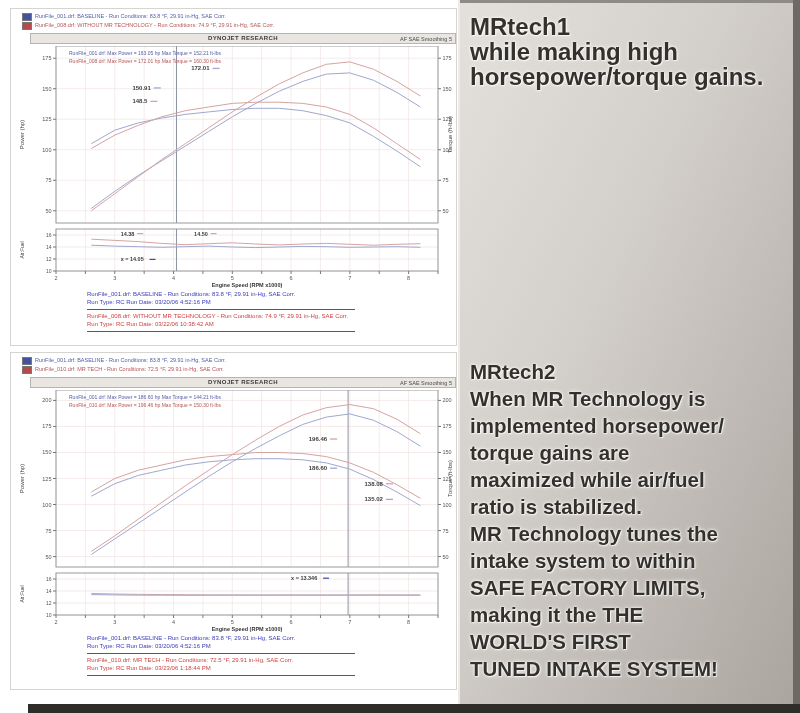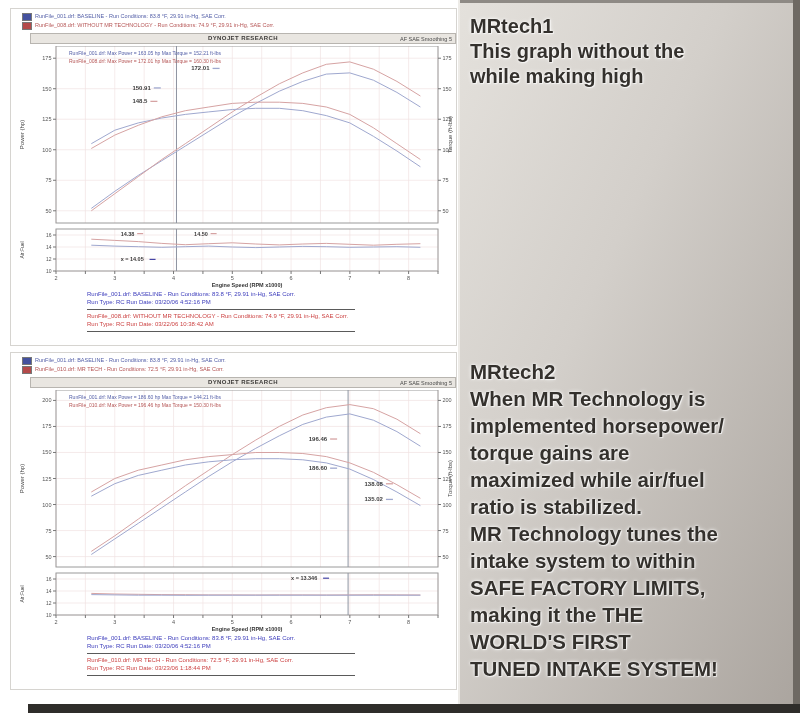--- a/index.html
+++ b/index.html
@@ -27,21 +27,21 @@
   .right-panel{position:absolute;left:458px;top:0;width:342px;height:713px;
      background:linear-gradient(115deg,#e4e1dc 0%,#d3cfca 40%,#aaa49e 100%);
      border-left:2px solid #edebe7;box-sizing:border-box;}
   .right-panel .top-strip{position:absolute;top:0;left:0;right:0;height:3px;background:#8e8a85;}
   .right-edge{position:absolute;right:0;top:0;width:7px;height:713px;background:#6e6963;}
   .bottom-bar{position:absolute;left:28px;right:0;bottom:0;height:9px;background:#2f2d2a;}
 
   .text-block{position:absolute;left:10px;color:#34312d;font-weight:bold;
      text-shadow:0 0 2px #ffffff,0 0 4px rgba(255,255,255,.85),1px 1px 0 rgba(255,255,255,.55);}
   .text-block .heading{white-space:nowrap;}
-  .tb1{top:14px;font-size:20px;line-height:25px;width:330px;}
+  .tb1{top:14px;font-size:24px;line-height:25px;width:330px;}
   .tb2{top:358px;font-size:20.5px;line-height:27px;width:335px;}
   .txt-line{white-space:nowrap;}
 
   svg text{font-family:"Liberation Sans",sans-serif;}
 </style>
 </head>
 <body>
 
 <div class="chart-panel" id="chart0" style="top:8px">
   <div class="legend-top">
@@ -325,22 +325,22 @@
       <div class="lb-hr"></div>
     </div>
 </div>
 
 <div class="right-panel">
   <div class="top-strip"></div>
 
   <div class="text-block tb1">
     <div class="heading">MRtech1</div>
     <div>
-        <div class="txt-line">This graph without the</div>
         <div class="txt-line">while making high</div>
+        <div class="txt-line">horsepower/torque gains.</div>
       </div>
   </div>
 
   <div class="text-block tb2">
     <div class="heading">MRtech2</div>
     <div>
         <div class="txt-line">When MR Technology is</div>
         <div class="txt-line">implemented horsepower/</div>
         <div class="txt-line">torque gains are</div>
         <div class="txt-line">maximized while air/fuel</div>

